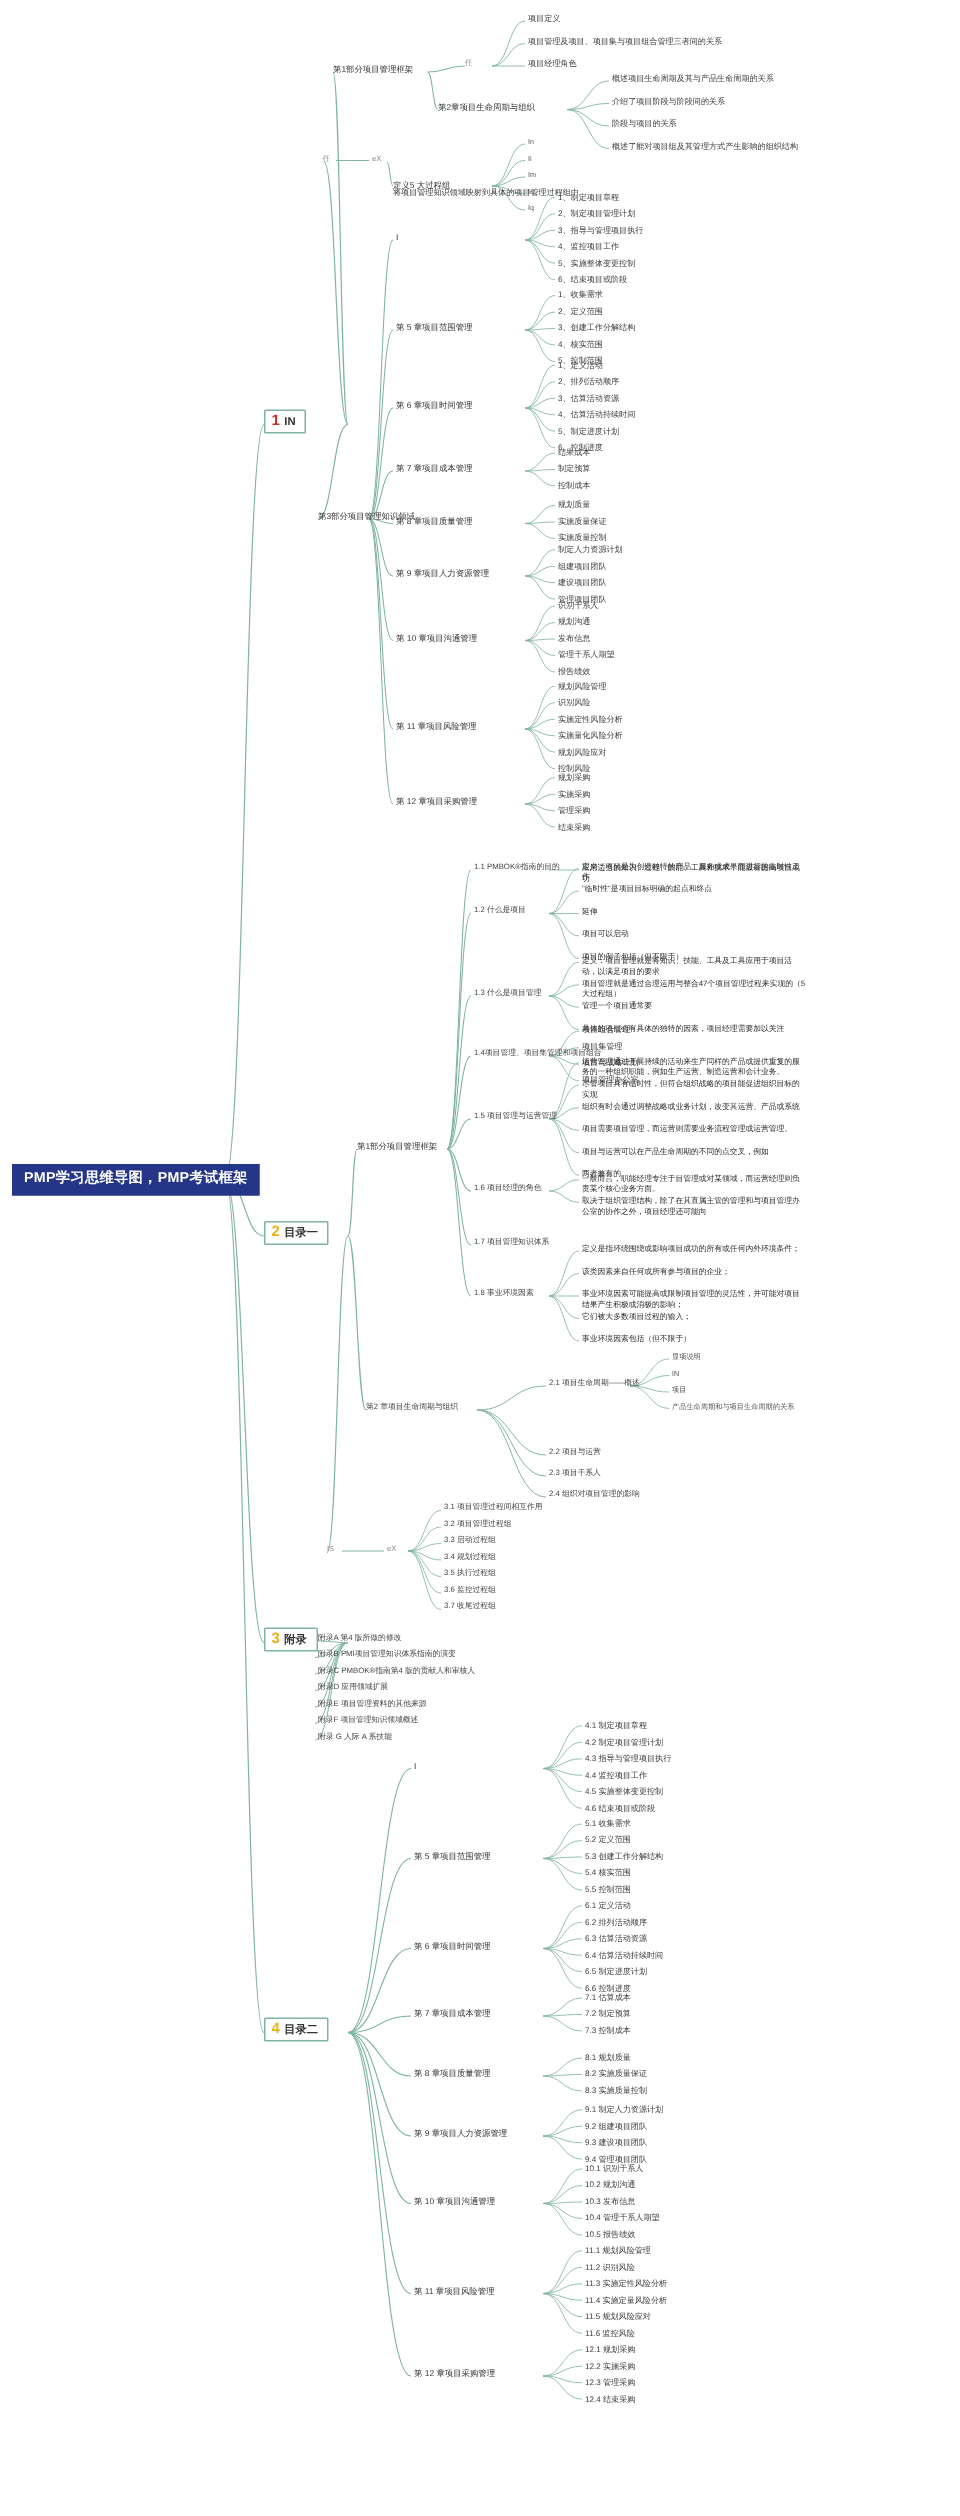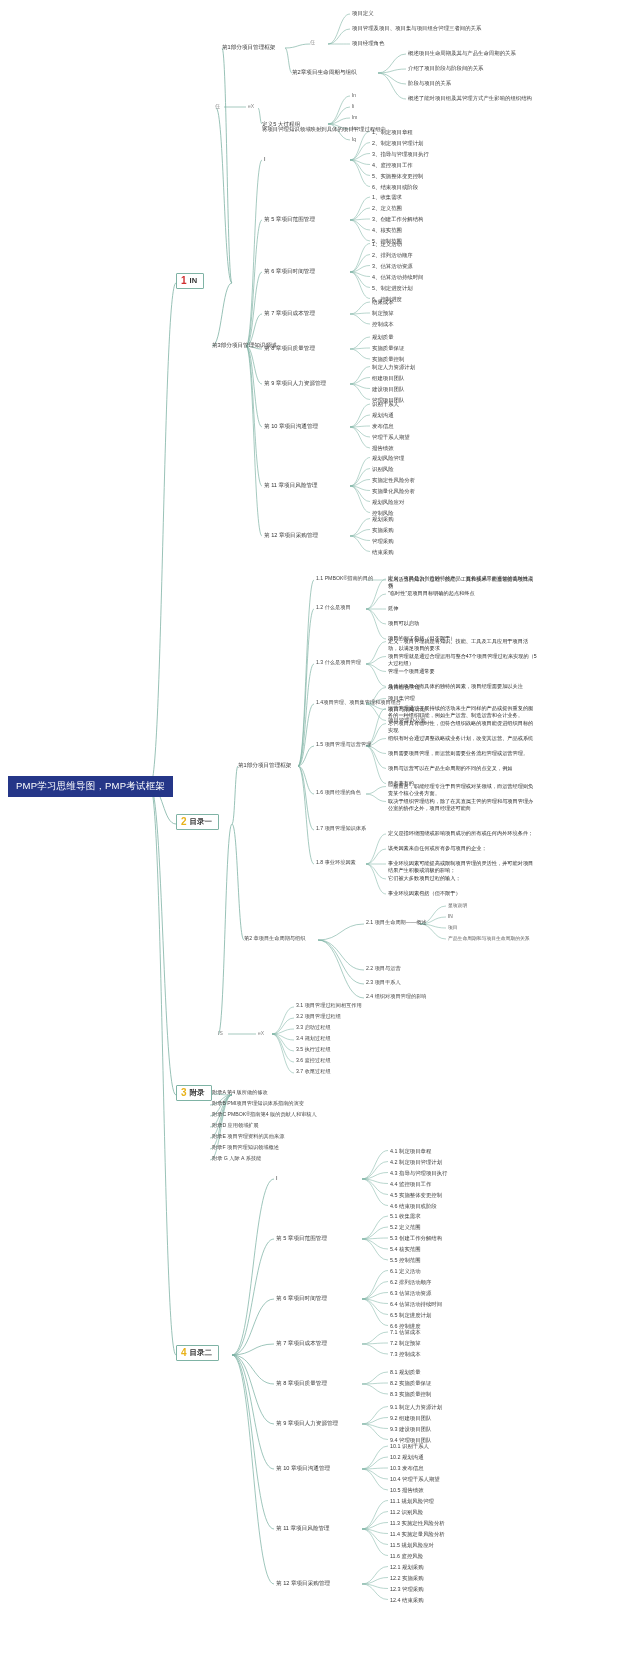--- a/index.html
+++ b/index.html
@@ -6,21 +6,21 @@
   body{
     font-family:"Liberation Sans","DejaVu Sans",sans-serif;
     width:640px;height:1677px;position:relative;overflow:hidden;
     color:#2b2b2b;
   }
   #map{position:absolute;left:0;top:0;width:640px;height:1677px;}
   svg.links{position:absolute;left:0;top:0;width:640px;height:1677px;pointer-events:none;}
   .node{position:absolute;white-space:nowrap;line-height:1.15;}
   
   .root{
-    background:#253688;color:#ffffff;font-weight:normal;font-size:9.5px;
+    background:#253688;color:#ffffff;font-weight:bold;font-size:9.5px;
     padding:4px 7px;letter-spacing:.2px;border:1px solid #253688;
   }
   
   .secbox{
     border:1px solid #7fb3a5;background:#ffffff;padding:2px 6px 2px 4px;
     font-size:7.5px;display:flex;align-items:center;gap:3px;border-radius:1px;
   }
   .secnum{color:#e8b21a;font-weight:bold;font-size:10px;line-height:1;}
   .secnum.n1{color:#cf2f2f;}
   .seclbl{color:#333;font-size:7.5px;font-weight:bold;}

